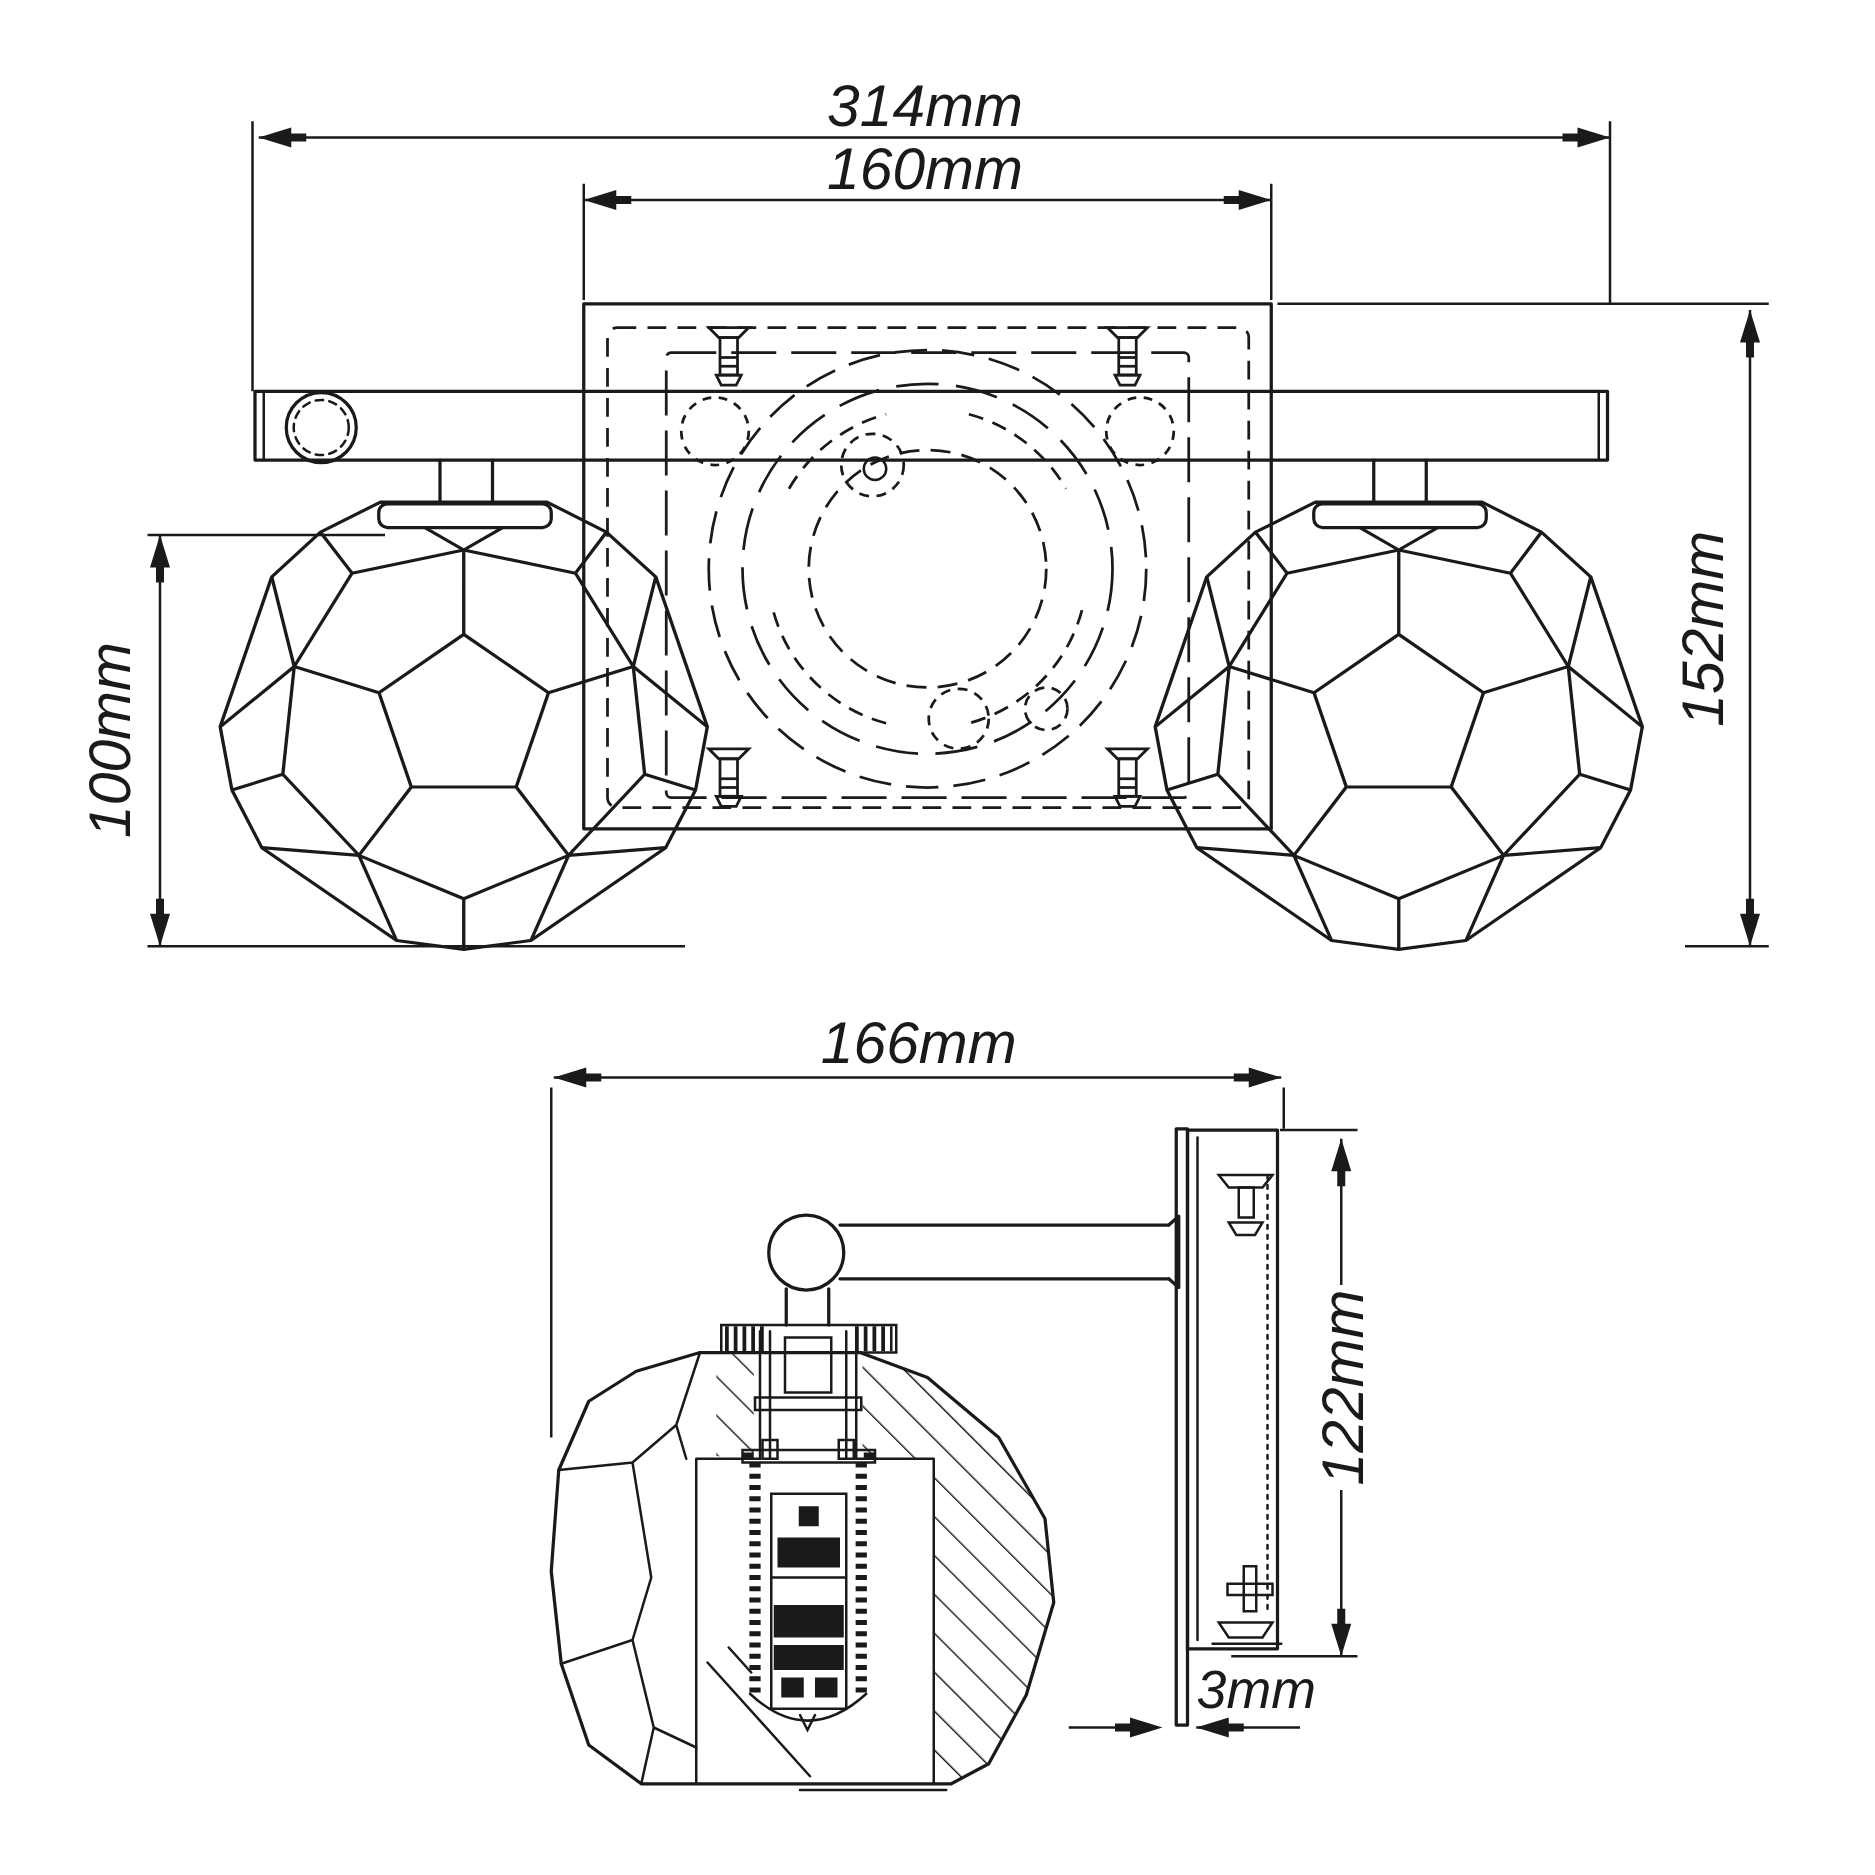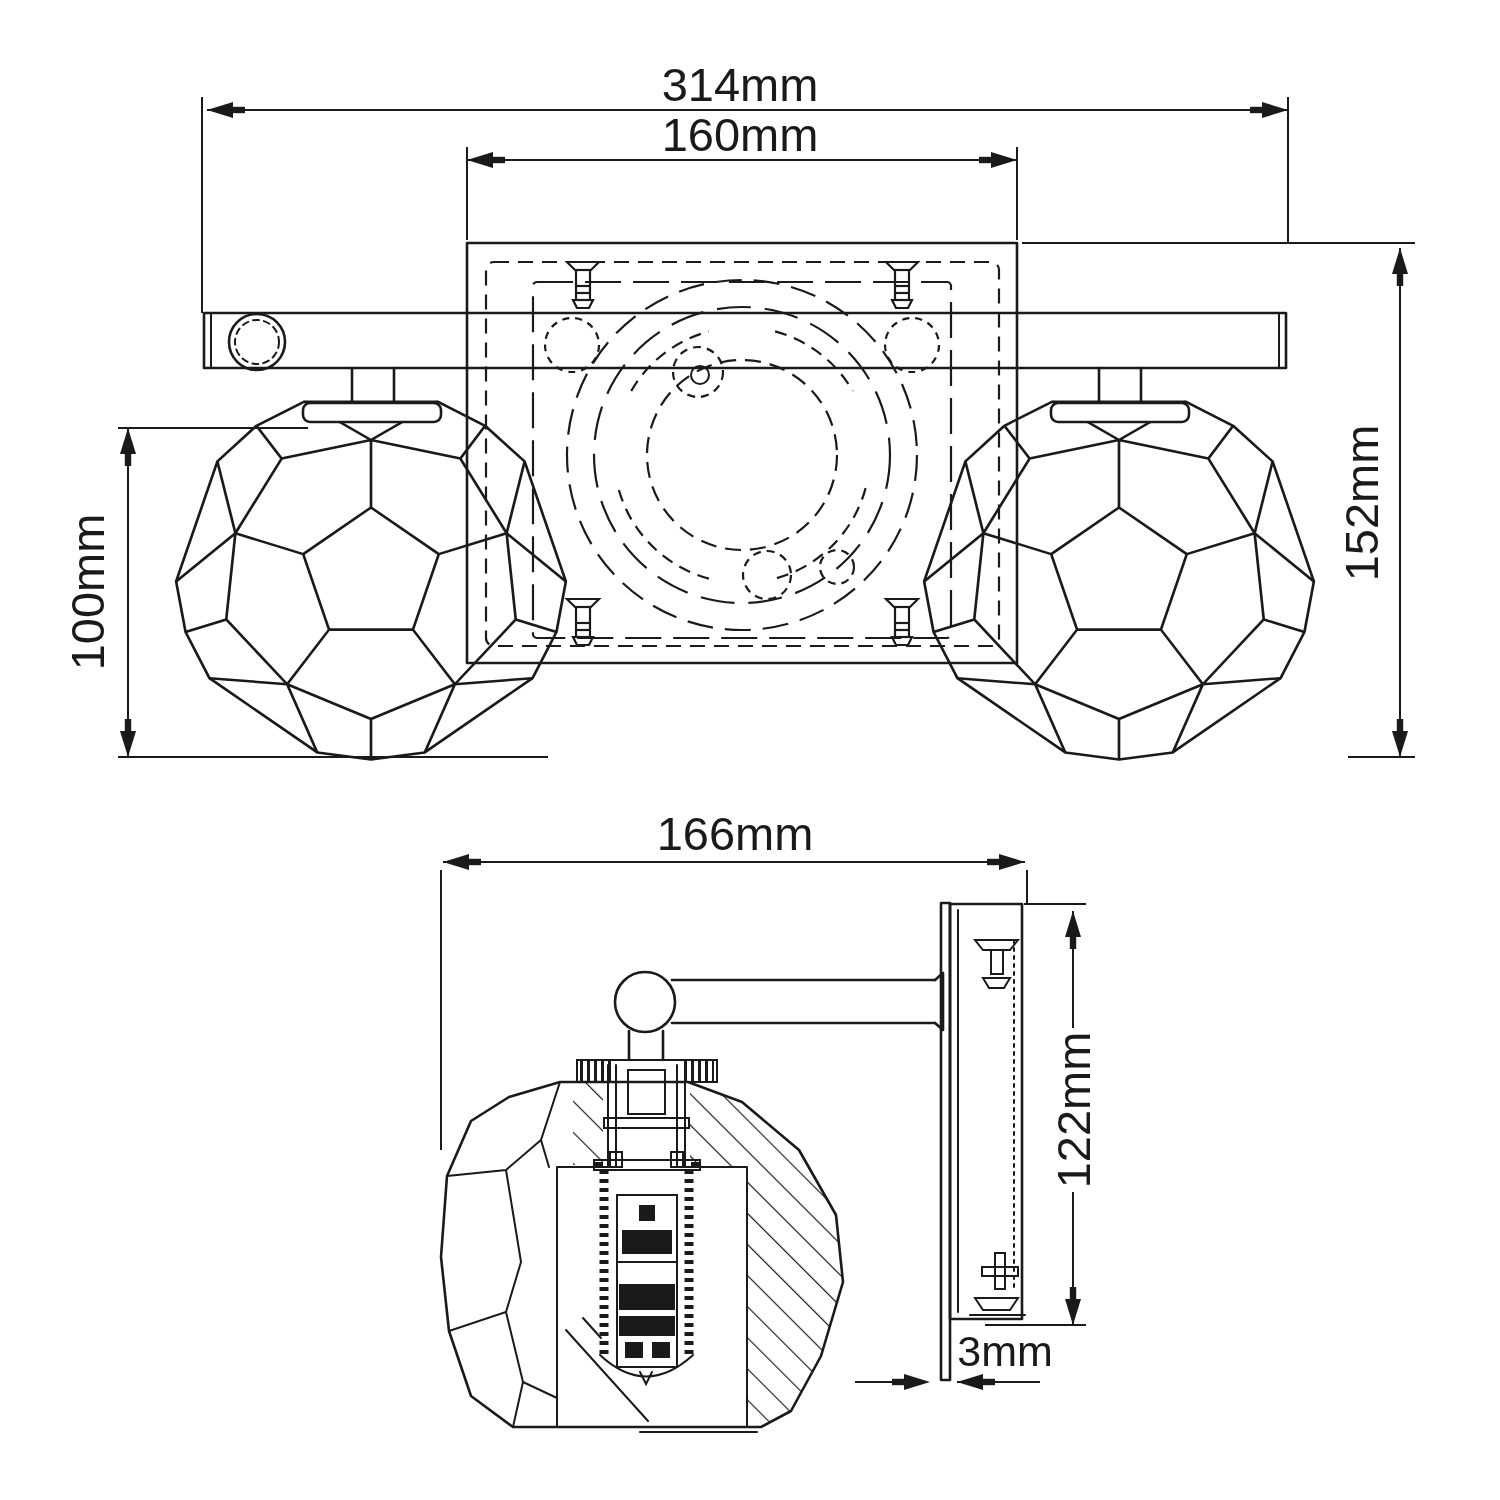--- a/index.html
+++ b/index.html
@@ -1,16 +1,16 @@
 <!DOCTYPE html>
 <html><head>
 <meta charset="utf-8">
 <style>
   html,body{margin:0;padding:0;background:#ffffff;}
-  #stage{position:relative;width:1500px;height:1500px;background:#ffffff;overflow:hidden;}
+  #stage{position:relative;width:1500px;height:1500px;background:#ffffff;overflow:hidden;font-style:italic;}
   svg{display:block;}
   text.dim{font-family:"Liberation Sans", sans-serif;font-size:47px;fill:#1a1a1a;}
   text.dim-small{font-family:"Liberation Sans", sans-serif;font-size:43px;fill:#1a1a1a;}
   .ln{stroke:#1a1a1a;stroke-width:2.6;fill:none;stroke-linecap:round;stroke-linejoin:round;}
   .lnthin{stroke:#1a1a1a;stroke-width:2;fill:none;stroke-linecap:round;}
   .dimln{stroke:#1a1a1a;stroke-width:2;fill:none;}
   .dash{stroke:#1a1a1a;stroke-width:2.2;fill:none;}
   .white{fill:#ffffff;}
 </style>
 </head>

